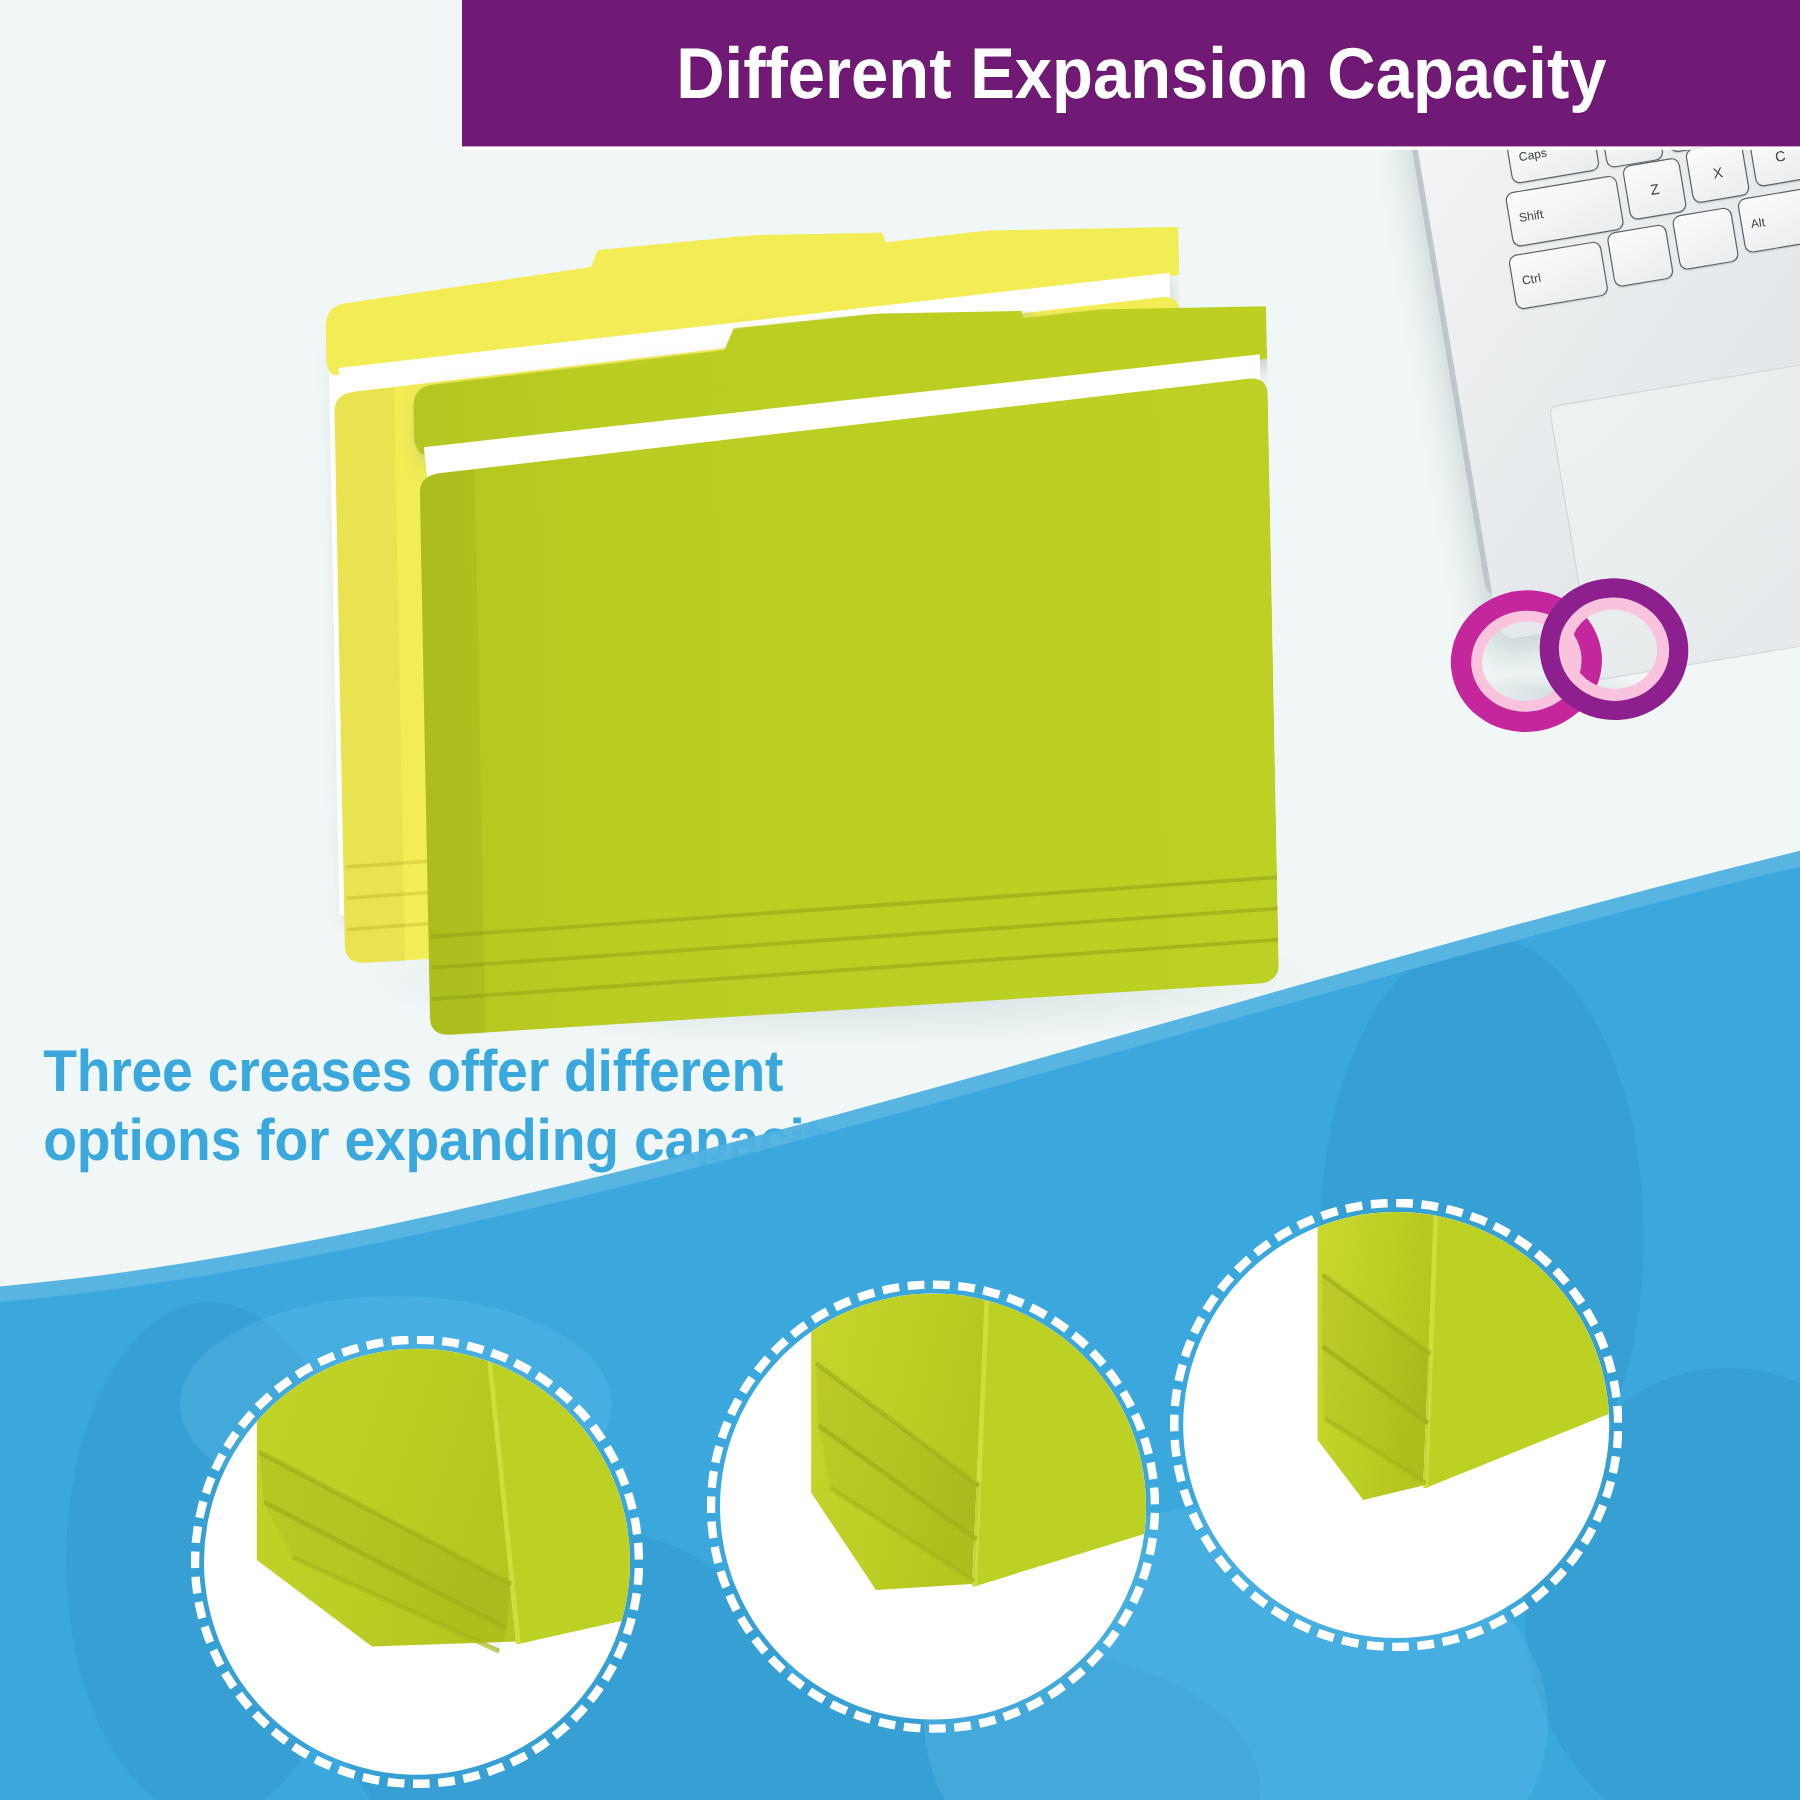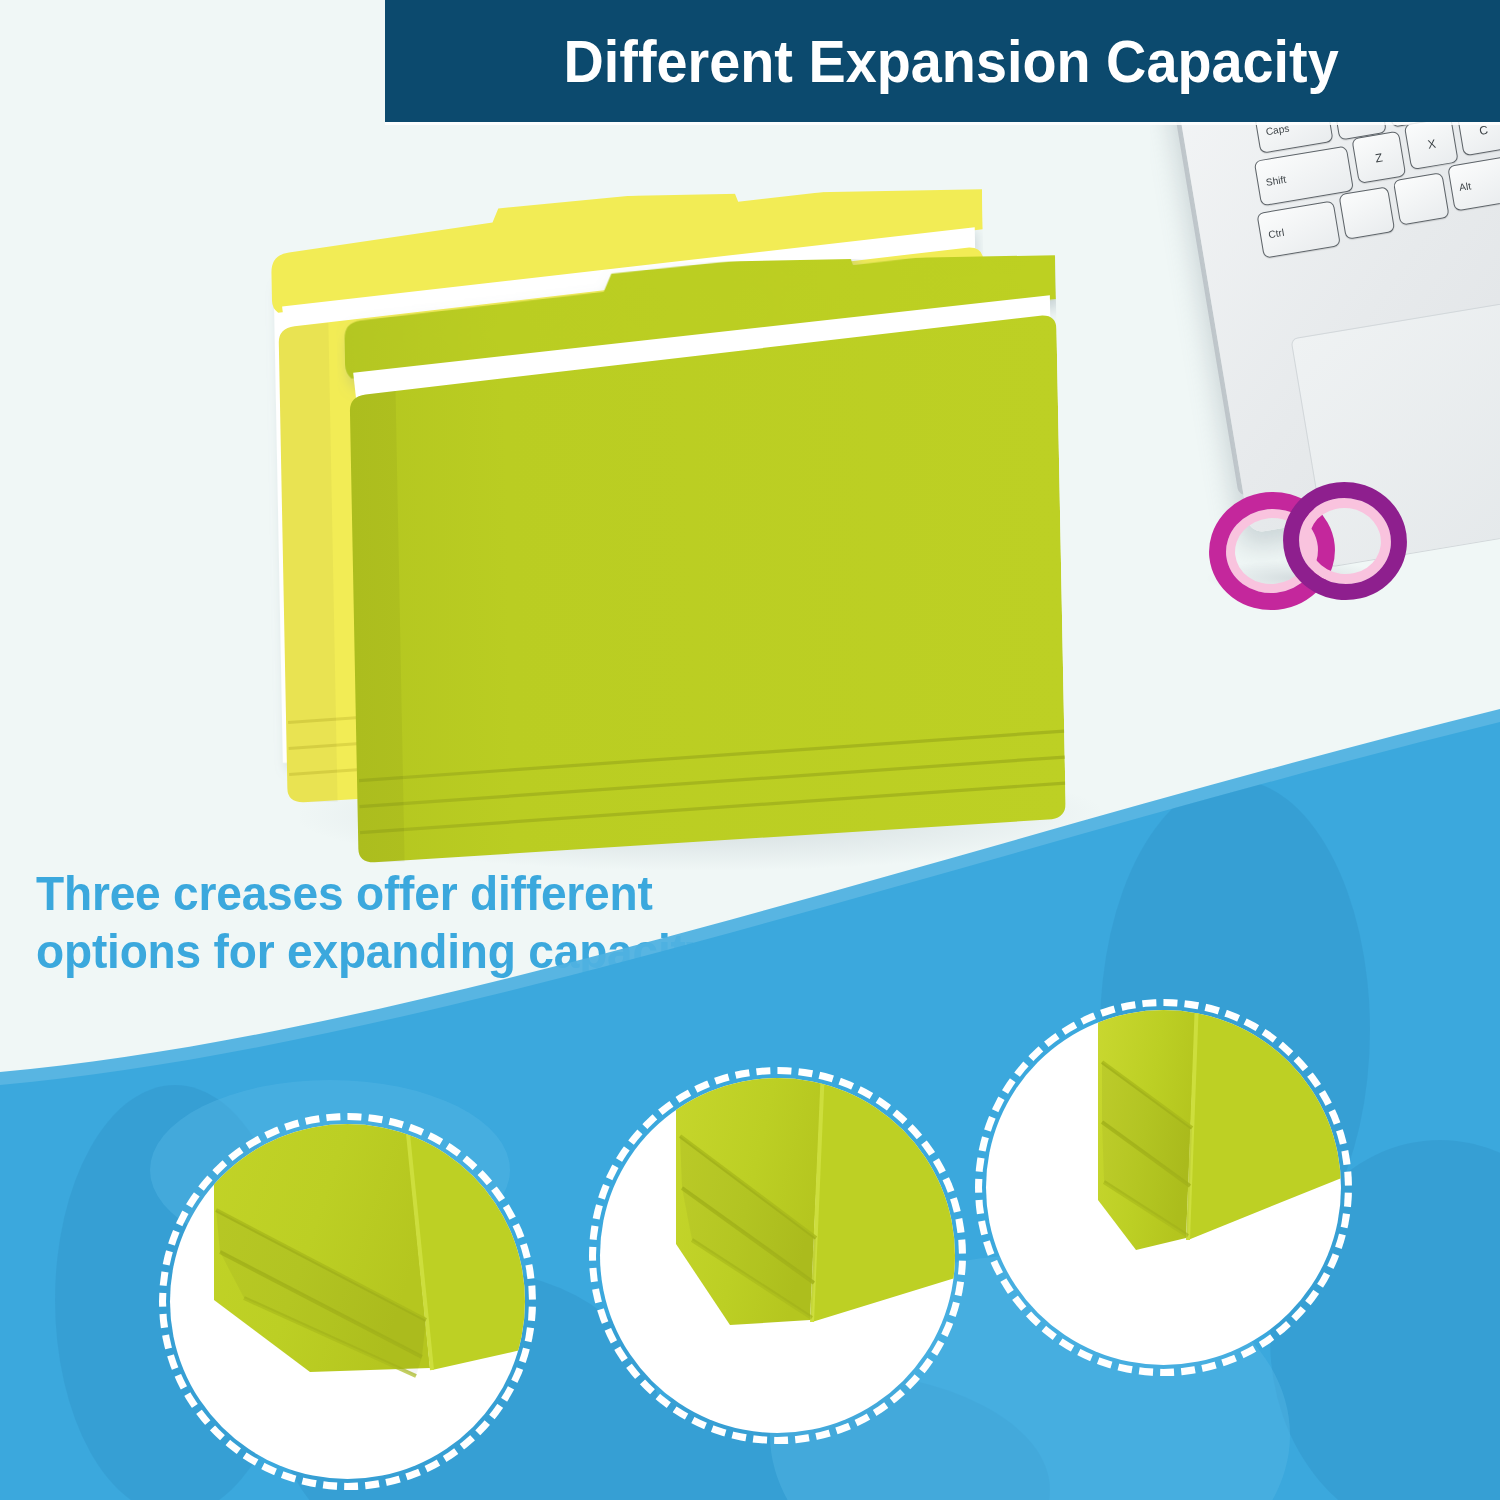--- a/index.html
+++ b/index.html
@@ -7,21 +7,21 @@
     width:1500px;height:1500px;
     font-family:"Liberation Sans", sans-serif;
     background:#f0f7f6;
     overflow:hidden;
   }
   #stage{position:relative;width:1500px;height:1500px;overflow:hidden;background:#f0f7f6;}
 
   
   .banner{
     position:absolute;left:385px;top:0;width:1115px;height:122px;
-    background:#0c4a6e;
+    background:#701a75;
     display:flex;align-items:center;justify-content:center;
     box-shadow:0 3px 0 0 rgba(255,255,255,.85);
   }
   .banner-title{
     color:#ffffff;
     font-size:60px;
     font-weight:bold;
     letter-spacing:0px;
     transform:scaleX(.93);
     white-space:nowrap;

